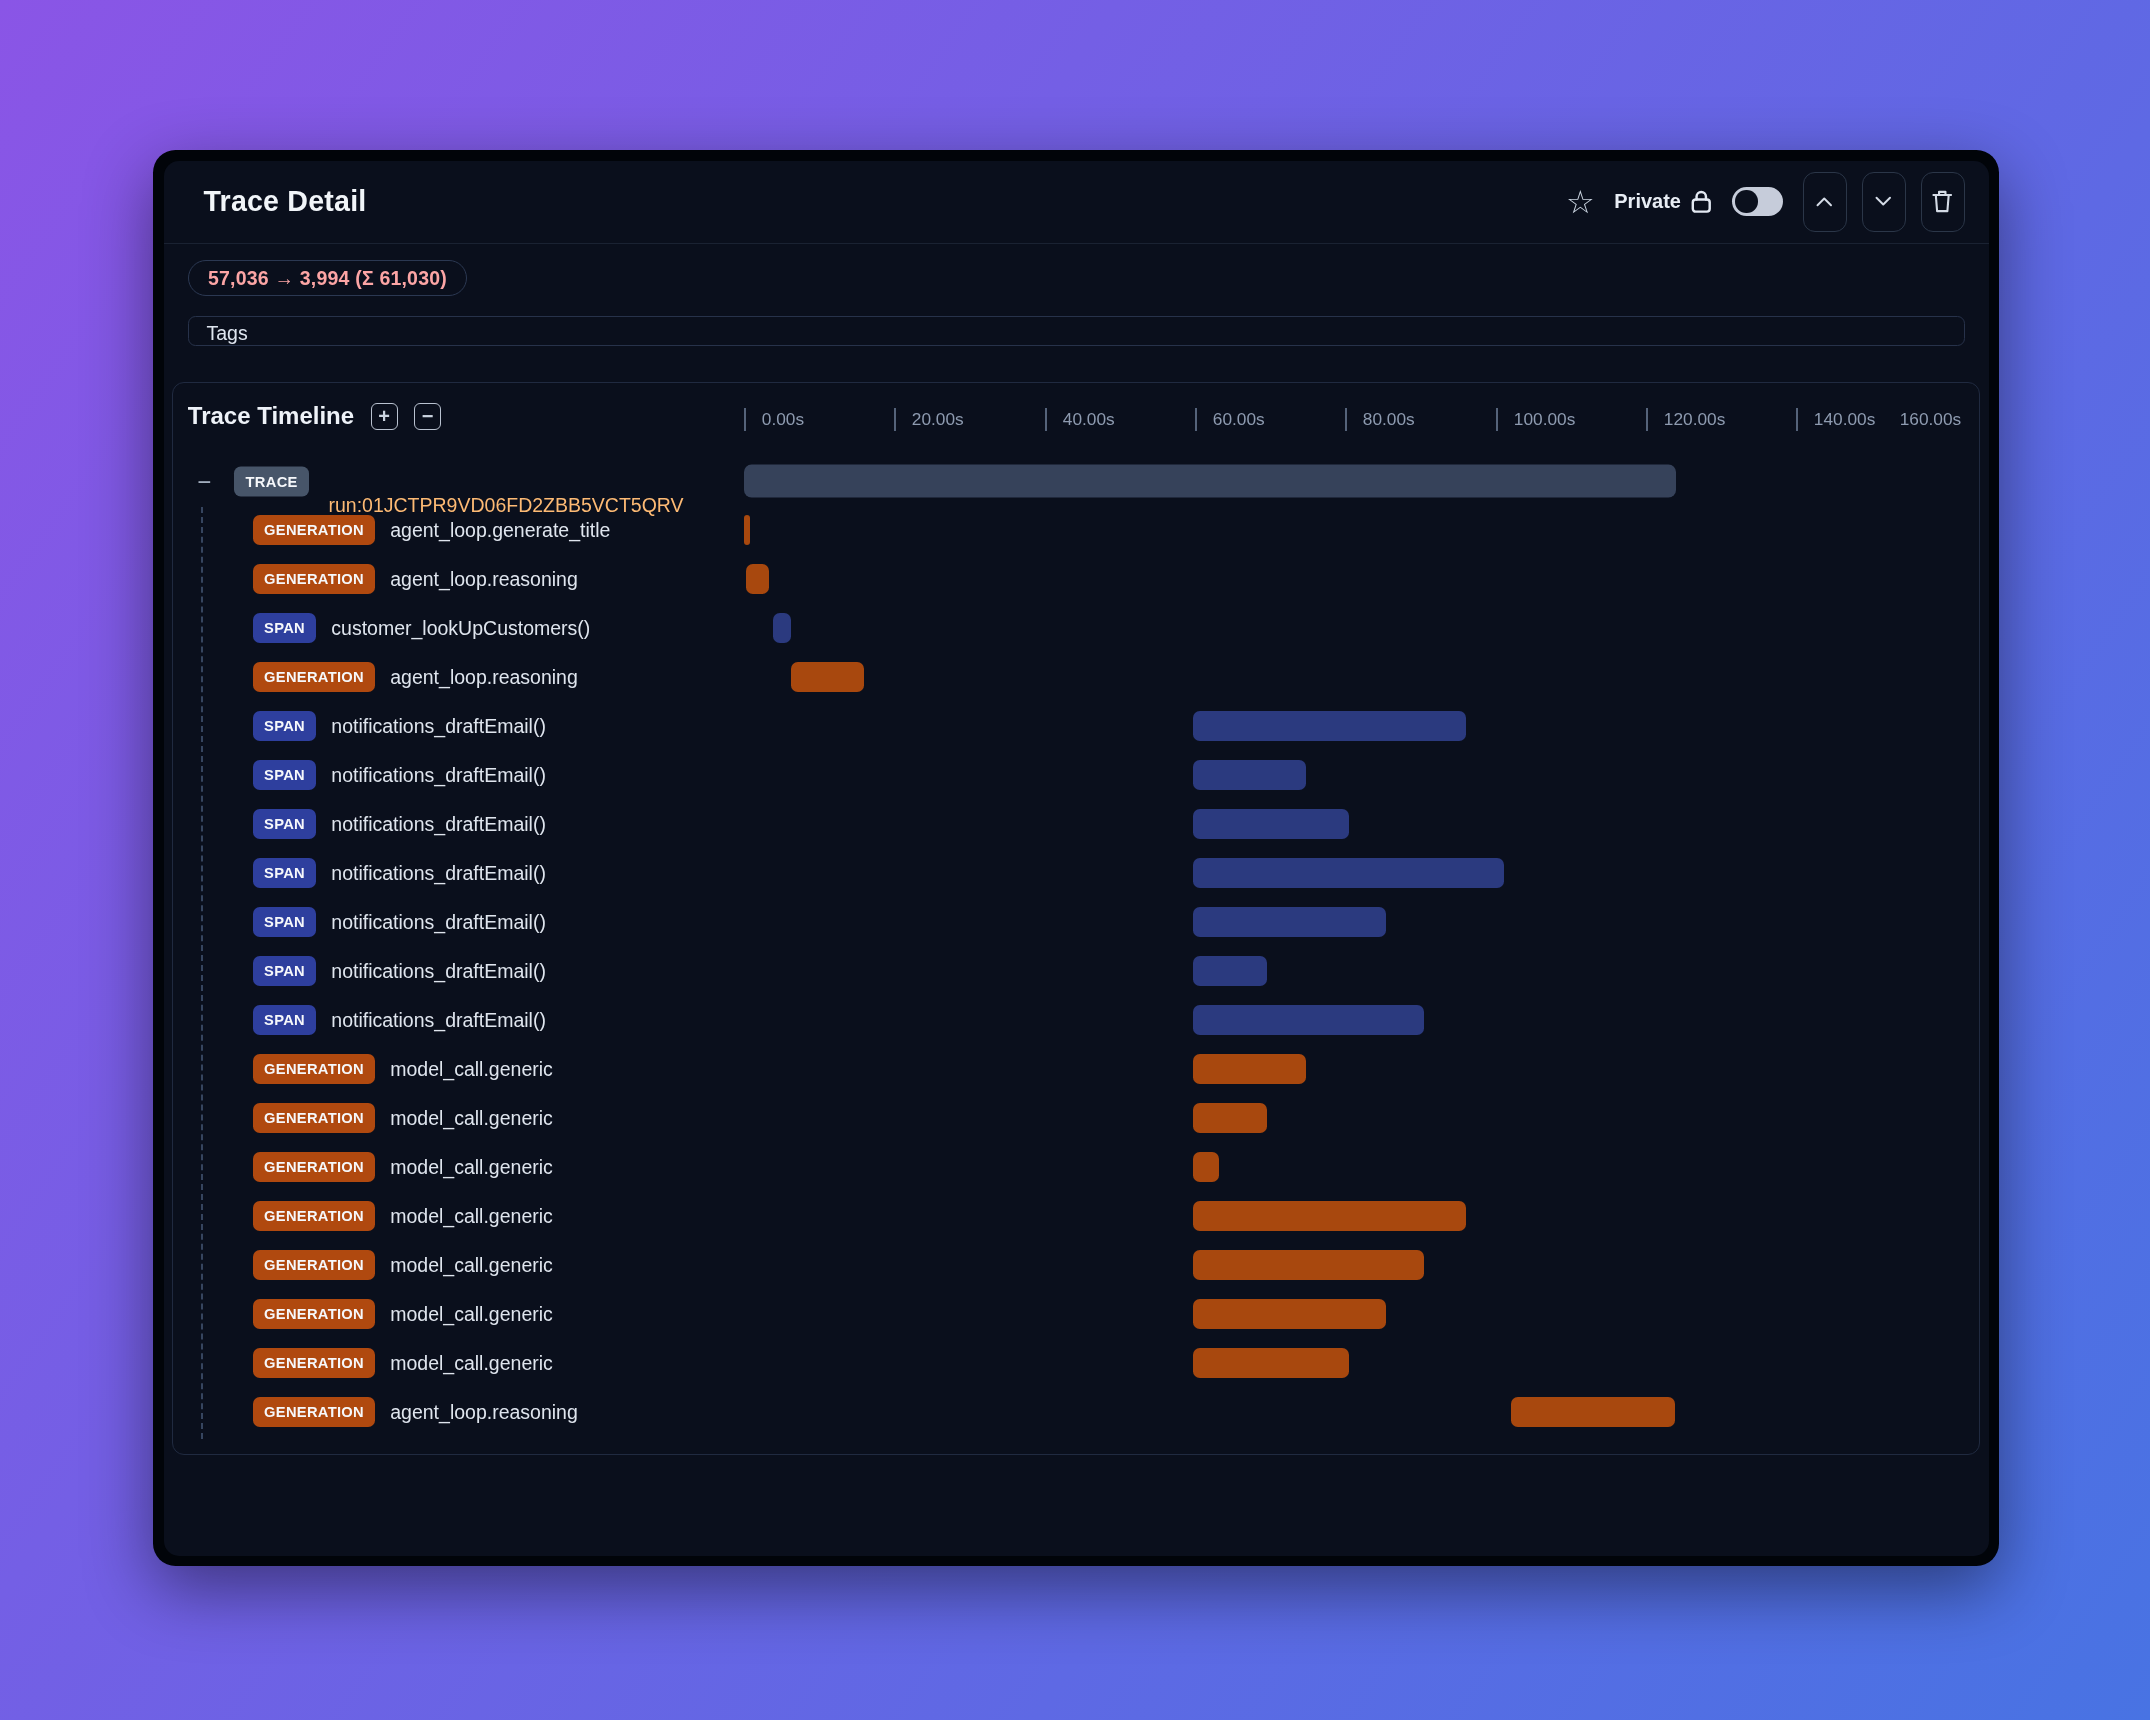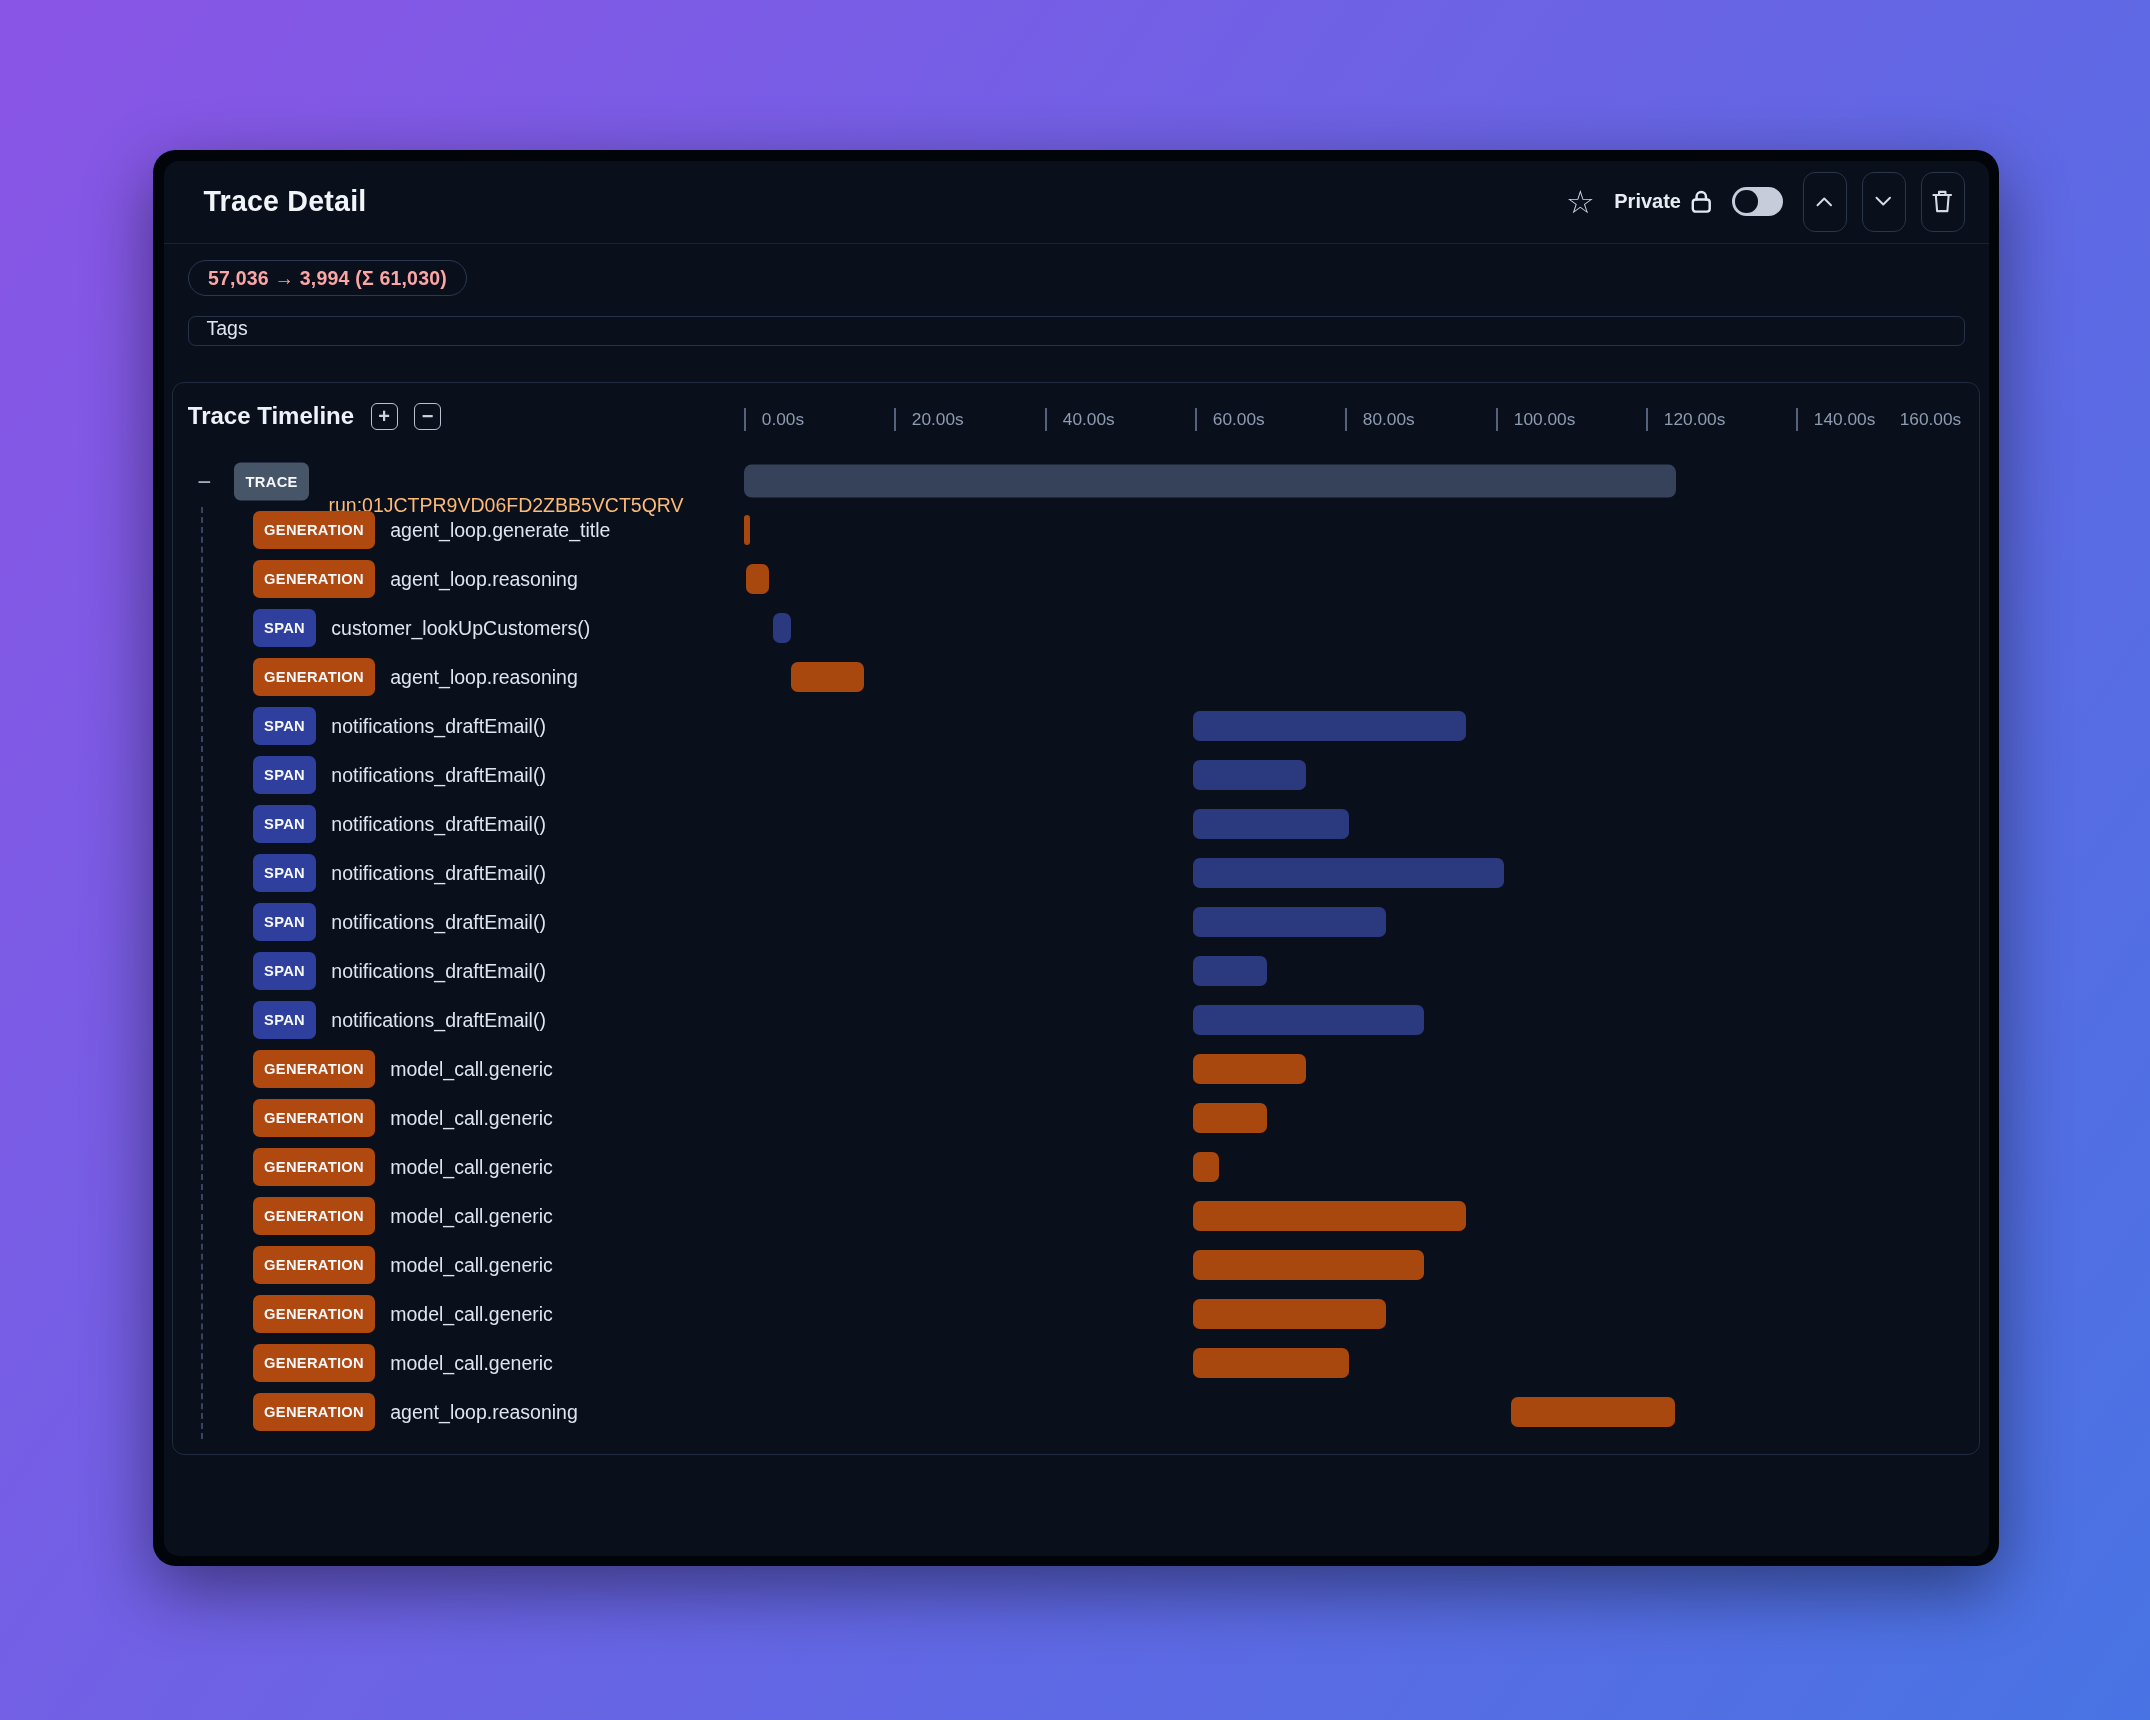--- a/index.html
+++ b/index.html
@@ -54,21 +54,21 @@
   .badge-row{margin:16.5px 24px 0;}
   .token-pill{
     display:inline-flex; align-items:center; height:36px; padding:0 19.5px;
     border:1.5px solid #2b3852; border-radius:751px;
     font-size:19.5px; font-weight:700; color:#fca5a5; letter-spacing:0.2px;
   }
   
   .tags-row{margin:19.5px 24px 0;}
   .tags-box{
     height:30px; border:1.5px solid #27324a; border-radius:7.5px;
-    display:flex; align-items:flex-start; padding:0 18px;
+    display:flex; align-items:flex-end; padding:0 18px;
     font-size:19.5px; color:#dfe6f0; cursor:text;
   }
   
   .tabs-row{
     margin:13.5px 24px 0; height:48px; display:flex; justify-content:flex-end;
     align-items:center; gap:39px; border-bottom:1.5px solid #232c3f; position:relative;
   }
   .vtab{display:flex; align-items:center; gap:10.5px; height:100%; position:relative; cursor:pointer;}
   .vtab-label{font-size:21px; font-weight:700; color:var(--text);}
   .vtab .under{position:absolute; left:-6px; right:-6px; bottom:-3px; height:5.3px; background:var(--underline); display:none;}
@@ -99,21 +99,21 @@
     border-left:2.3px dashed #36455f; z-index:0;
   }
   .trow{position:relative; height:49px;}
   .trow-left{
     position:absolute; left:80px; top:50%; transform:translateY(-50%);
     display:flex; align-items:center; gap:15px; z-index:1;
   }
   .trow--trace .trow-left{left:21px; gap:19.5px;}
   .collapse{font-size:24px; color:#aab6c6; line-height:1; cursor:pointer; width:21px; text-align:center;}
   .badge{
-    display:inline-flex; align-items:center; height:38px; padding:0 11.3px;
+    display:inline-flex; align-items:center; height:30px; padding:0 11.3px;
     border-radius:6.8px; font-size:14.7px; font-weight:700; color:#f6f8fb;
     letter-spacing:0.3px; white-space:nowrap;
   }
   .trow-label{font-size:19.5px; color:var(--label); white-space:nowrap;}
   .trow--trace .trow-label{color:#fdba74;margin-top:48px;}
   .tbar{
     position:absolute; top:50%; transform:translateY(-50%); height:30px;
     border-radius:6.8px; z-index:1; cursor:pointer;
   }
   .trow--trace .tbar{height:33px; border-radius:7.5px;}

